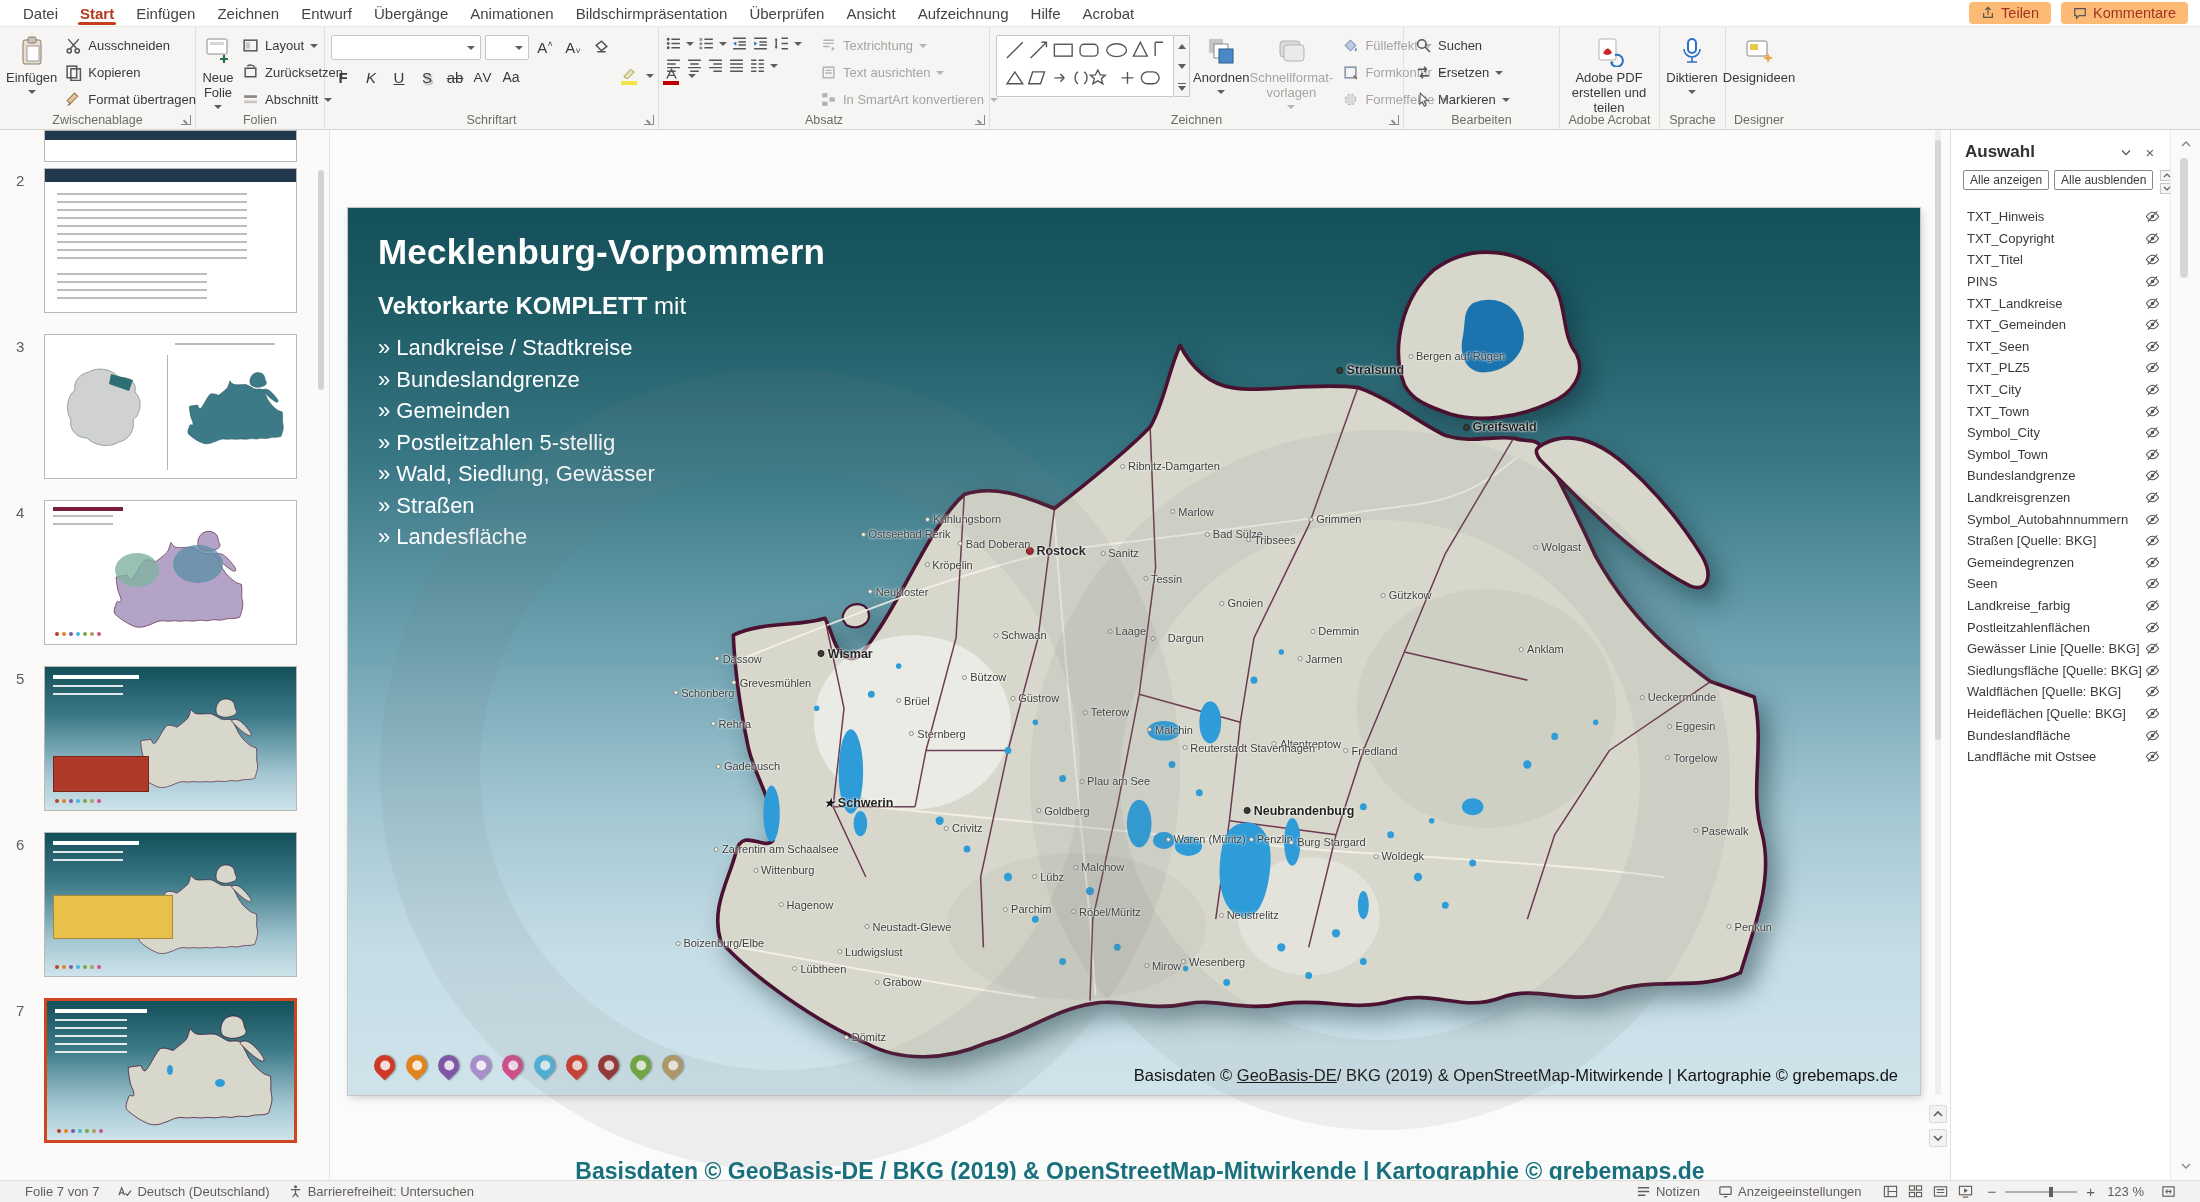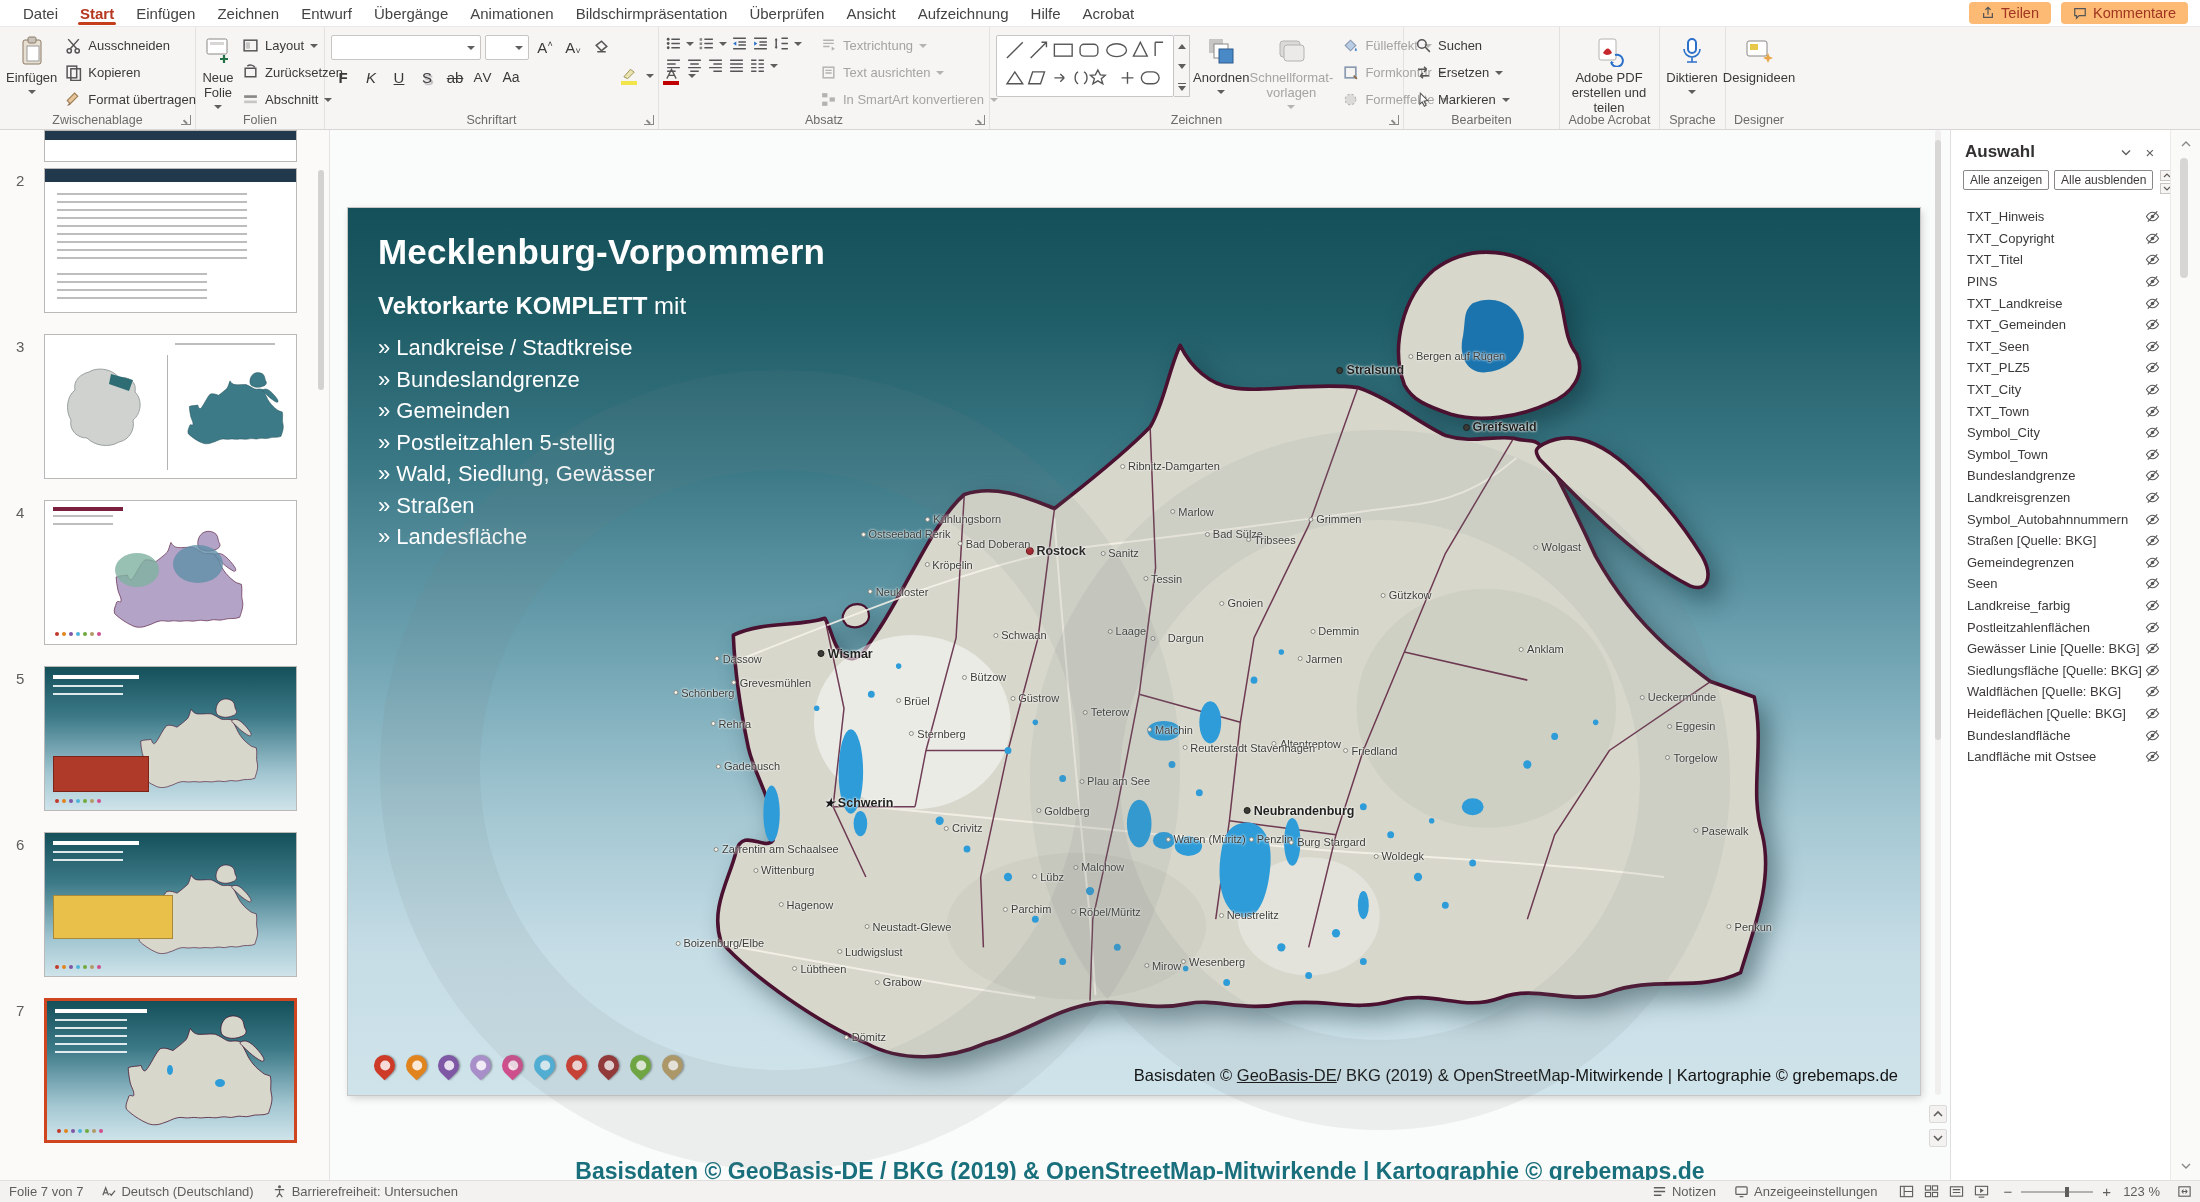--- a/index.html
+++ b/index.html
@@ -139,21 +139,21 @@
   .eye svg { width:100%; height:100%; }
 
   
   .app-scroll { position:absolute; left:2170px; top:0; width:30px; height:1050px; background:#fafaf9; border-left:1px solid #eceae8; z-index:45; }
   .app-scroll .asthumb { position:absolute; left:9px; top:28px; width:8px; height:120px; background:#d8d6d4; border-radius:4px; }
   .app-scroll .aup, .app-scroll .adn { position:absolute; left:9px; width:12px; height:12px; display:flex; align-items:center; justify-content:center; }
   .app-scroll .aup { top:8px; } .app-scroll .adn { bottom:8px; }
 
   
   .statusbar { position:absolute; left:0; top:1180px; width:2200px; height:22px; background:#f3f2f1;
-               border-top:1px solid #e1dfdd; display:flex; align-items:center; font-size:13px; color:#605e5c; z-index:70; padding:0 0; }
+               border-top:1px solid #e1dfdd; display:flex; align-items:center; font-size:13px; color:#605e5c; z-index:70; padding:0 16px; }
   .sb-item { display:flex; align-items:center; gap:5px; padding:0 9px; height:100%; }
   .sb-right { margin-left:auto; display:flex; align-items:center; height:100%; }
   .sb-icon { width:15px; height:15px; display:inline-flex; }
   .sb-icon svg { width:100%; height:100%; }
   .zoom-track { width:72px; height:2px; background:#b3b1af; position:relative; margin:0 6px; }
   .zoom-thumb { position:absolute; left:60%; top:-4px; width:4px; height:10px; background:#605e5c; }
   .zoom-pm { font-size:15px; color:#605e5c; padding:0 3px; }
   .viewicons { display:flex; gap:10px; padding:0 12px; }
 
   svg .ln { stroke:#555; stroke-width:1.4; fill:none; }

